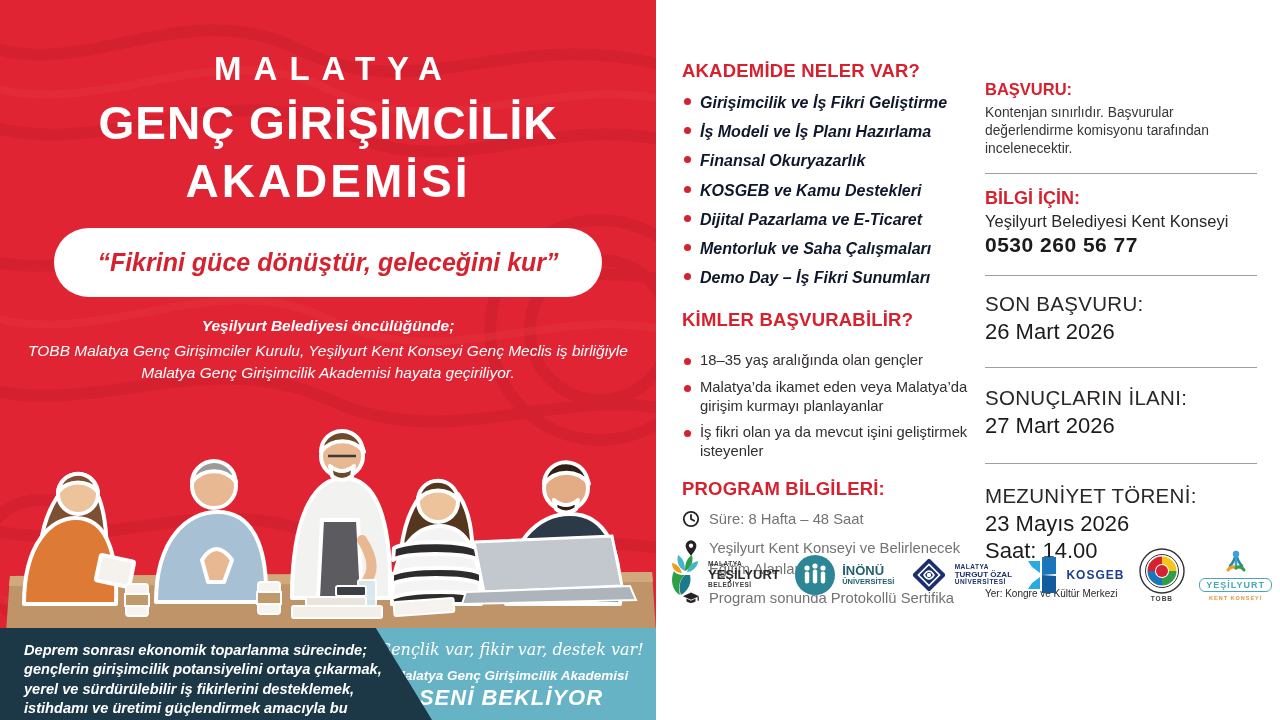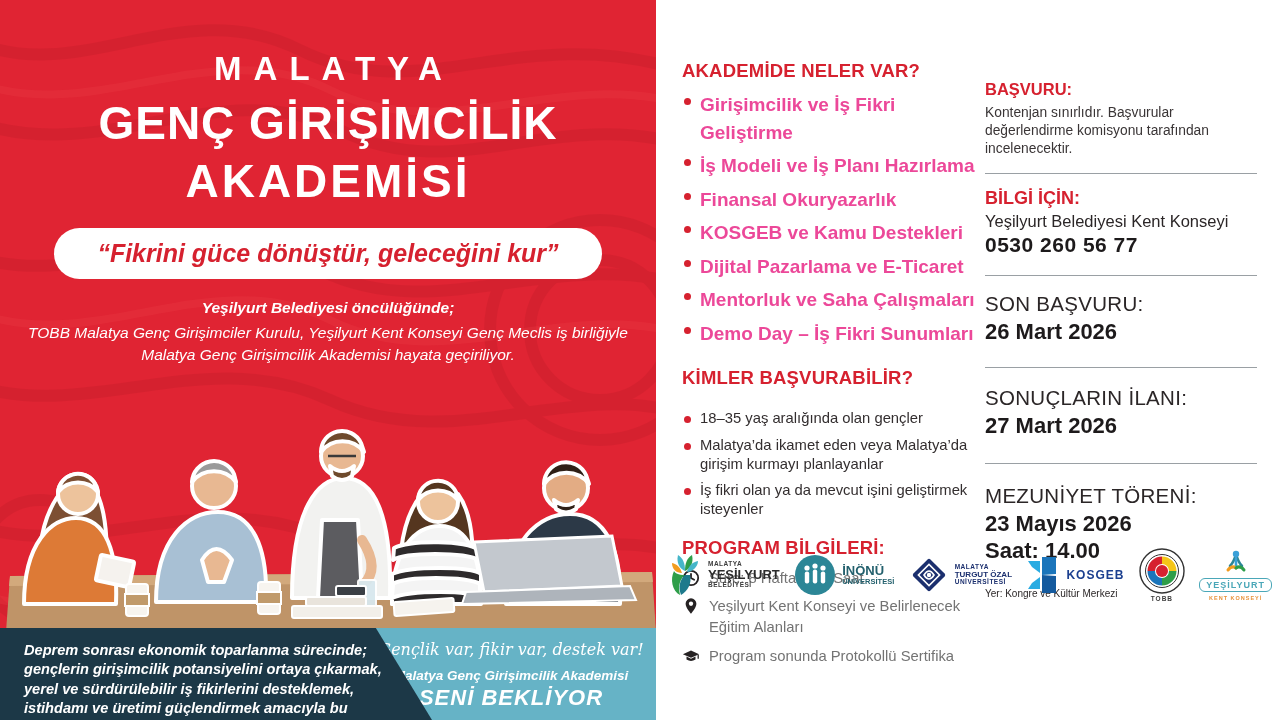--- a/index.html
+++ b/index.html
@@ -11,21 +11,21 @@
   .left-panel { position:absolute; left:0; top:0; width:656px; height:720px;
                 background:#e02433; overflow:hidden; }
   .swirls { position:absolute; left:0; top:0; width:656px; height:720px; }
 
   .title-block { position:relative; text-align:center; margin-top:50px; color:#ffffff; z-index:2; }
   .title-1 { font-size:33px; font-weight:800; letter-spacing:12px; text-indent:12px; }
   .title-2 { font-size:46px; font-weight:800; letter-spacing:1px; margin-top:8px; }
   .title-3 { font-size:46px; font-weight:800; letter-spacing:3px; margin-top:4px; }
 
   .tagline-pill { position:relative; z-index:2; margin:20px auto 12px; width:548px;
-                  background:#ffffff; border-radius:44px; padding:11px 10px;
+                  background:#ffffff; border-radius:44px; padding:20px 10px;
                   text-align:center; }
   .tagline-pill span { color:#d6212f; font-size:25px; font-weight:800; font-style:italic; }
 
   .intro { position:relative; z-index:2; margin:20px auto 16px; width:600px;
            text-align:center; color:#ffffff; font-style:italic; }
   .intro-lead { font-weight:800; font-size:15.5px; margin-bottom:5px; }
   .intro-body { font-size:15.5px; line-height:1.45; }
 
   .photo { position:absolute; left:6px; bottom:88px; width:650px; height:242px; z-index:1; }
 
@@ -40,39 +40,39 @@
   .cta-1 { font-size:16px; font-style:italic; font-family:"DejaVu Serif", serif; }
   .cta-2 { font-size:13.5px; font-weight:800; font-style:italic; margin-top:9px; }
   .cta-3 { font-size:22px; font-weight:800; font-style:italic; letter-spacing:1px; margin-top:2px; }
 
   
   .mid-col { position:absolute; left:682px; top:60px; width:296px; }
   .red-heading { color:#d6212f; font-size:18.5px; font-weight:800; letter-spacing:.2px; }
   .bullet-list { list-style:none; margin-top:9px; }
   .bullet-list li { display:flex; align-items:flex-start; margin:6px 0; }
   .dot { width:7px; height:7px; border-radius:50%; background:#d6212f; margin:7px 9px 0 2px; flex:none; }
-  .academy li span { color:#ec4899; font-size:19px; font-weight:700; line-height:1.45; }
+  .academy li span { color:#0f172a; font-size:16px; font-weight:700; font-style:italic; line-height:1.45; }
   .eligibility { margin-top:20px; }
   .eligibility li span { color:#332e2f; font-size:14.8px; line-height:1.3; }
   .eligibility li { margin:7px 0; }
   .program { margin-top:17px; }
   .program-item { display:flex; align-items:flex-start; margin:7px 0; }
   .program-item .picon { flex:none; width:18px; height:18px; margin:1px 9px 0 0; }
   .program-item span.ptext { color:#737373; font-size:14.8px; line-height:1.45; }
 
   
   .right-col { position:absolute; left:985px; top:80px; width:272px; }
   .rc-red-heading { color:#d6212f; font-size:16.5px; font-weight:800; }
   .rc-body { color:#3a3536; font-size:13.8px; line-height:1.3; margin-top:5px; }
   .divider { border-top:1px solid #9aa0a4; margin:15px 0 14px; }
   .info-heading { color:#d6212f; font-size:18px; font-weight:800; }
   .info-org { color:#2b2627; font-size:16.5px; margin-top:3px; }
   .info-phone { color:#1d1a1b; font-size:21px; font-weight:800; letter-spacing:.5px; margin-top:2px; }
   .date-heading { color:#2b2627; font-size:20.5px; letter-spacing:.3px; }
-  .date-value { color:#1d1a1b; font-size:22px; font-weight:700; margin-top:3px; }
+  .date-value { color:#1d1a1b; font-size:22px; font-weight:400; margin-top:3px; }
   .grad-venue { color:#2b2627; font-size:10px; margin-top:24px; }
 
   
   .logos { position:absolute; left:668px; bottom:14px; width:604px; height:72px;
            display:flex; align-items:center; justify-content:space-between; }
   .logo { display:flex; align-items:center; gap:6px; }
   .logo-txt { line-height:1.05; }
   .l-tiny { font-size:6.5px; font-weight:700; color:#3d3d3d; letter-spacing:.5px; }
   .l-big  { font-size:13px; font-weight:800; color:#2b2b2b; }
   .l-mid  { font-size:8px; font-weight:800; color:#2b2b2b; }

